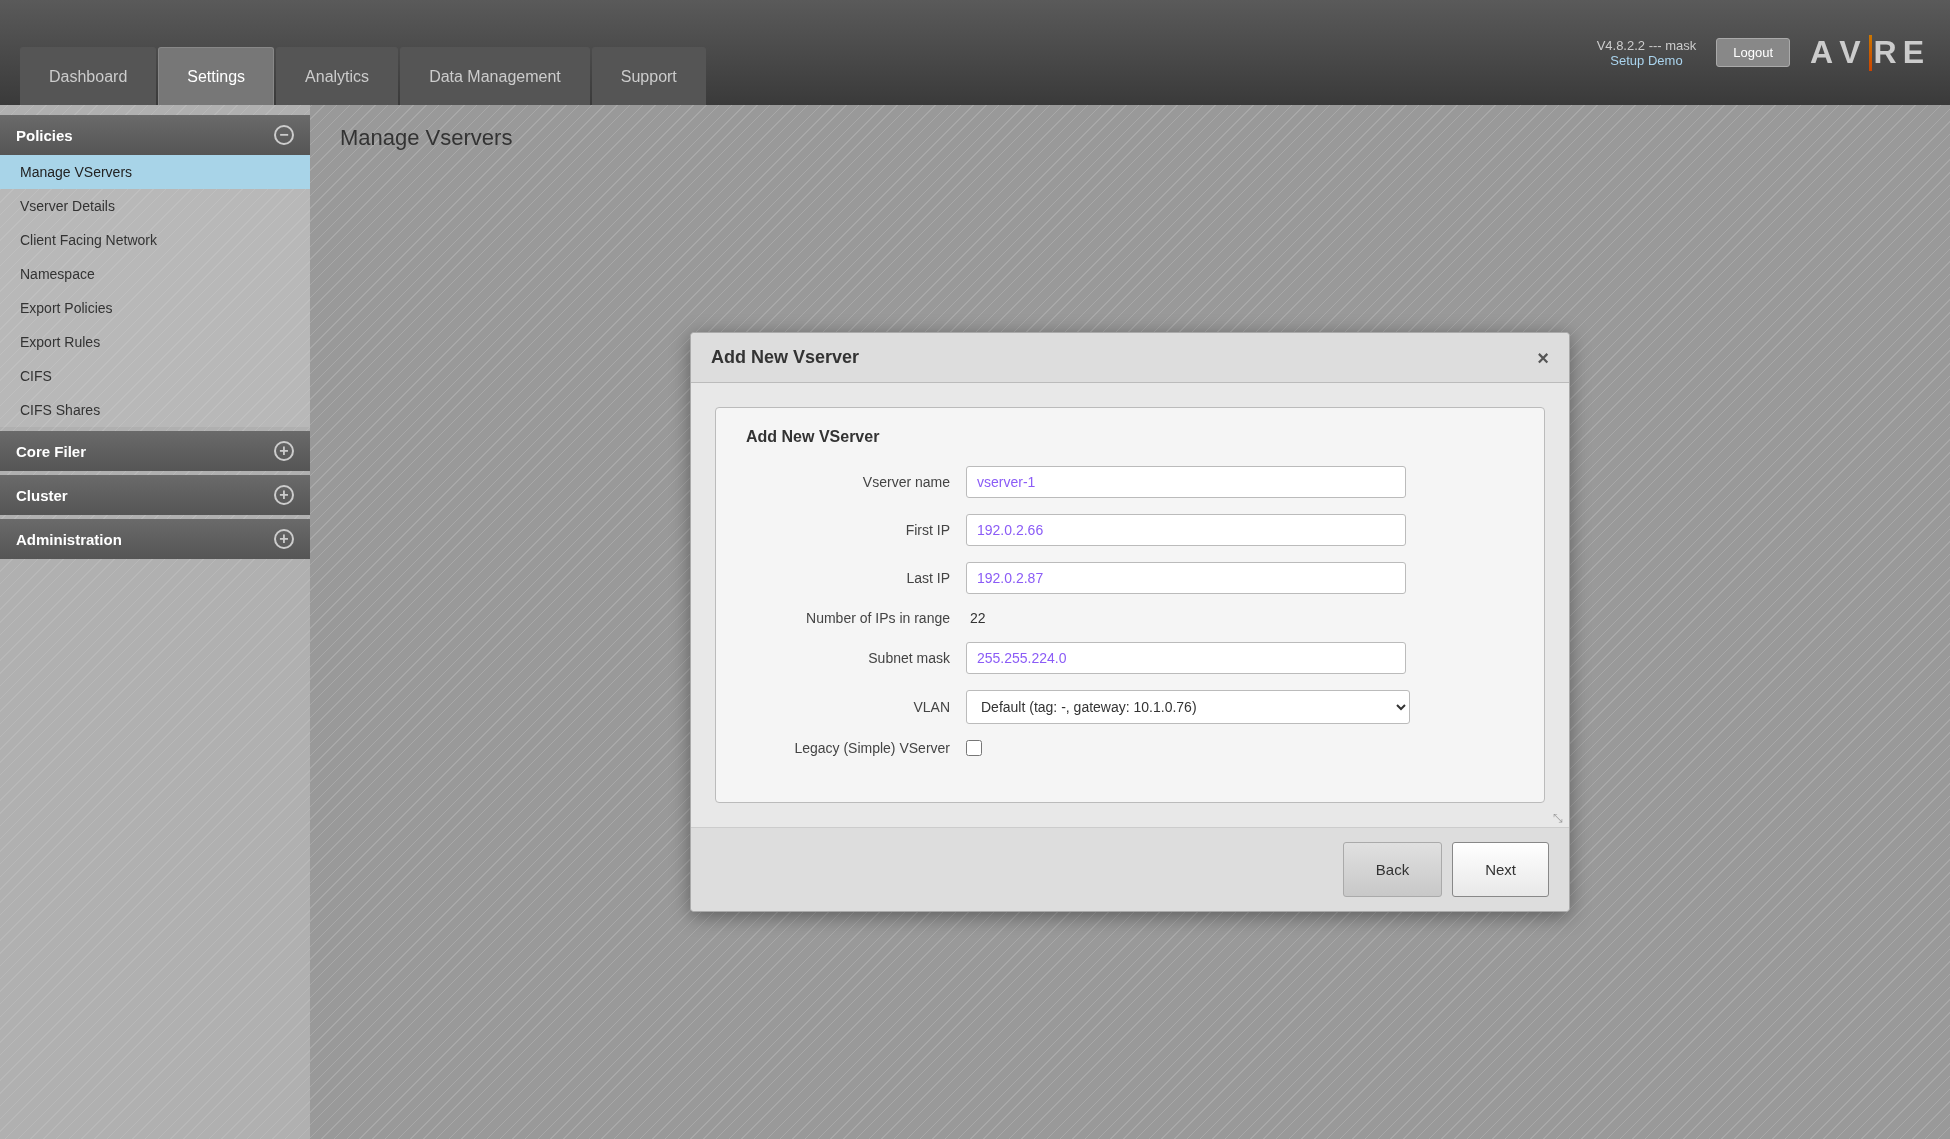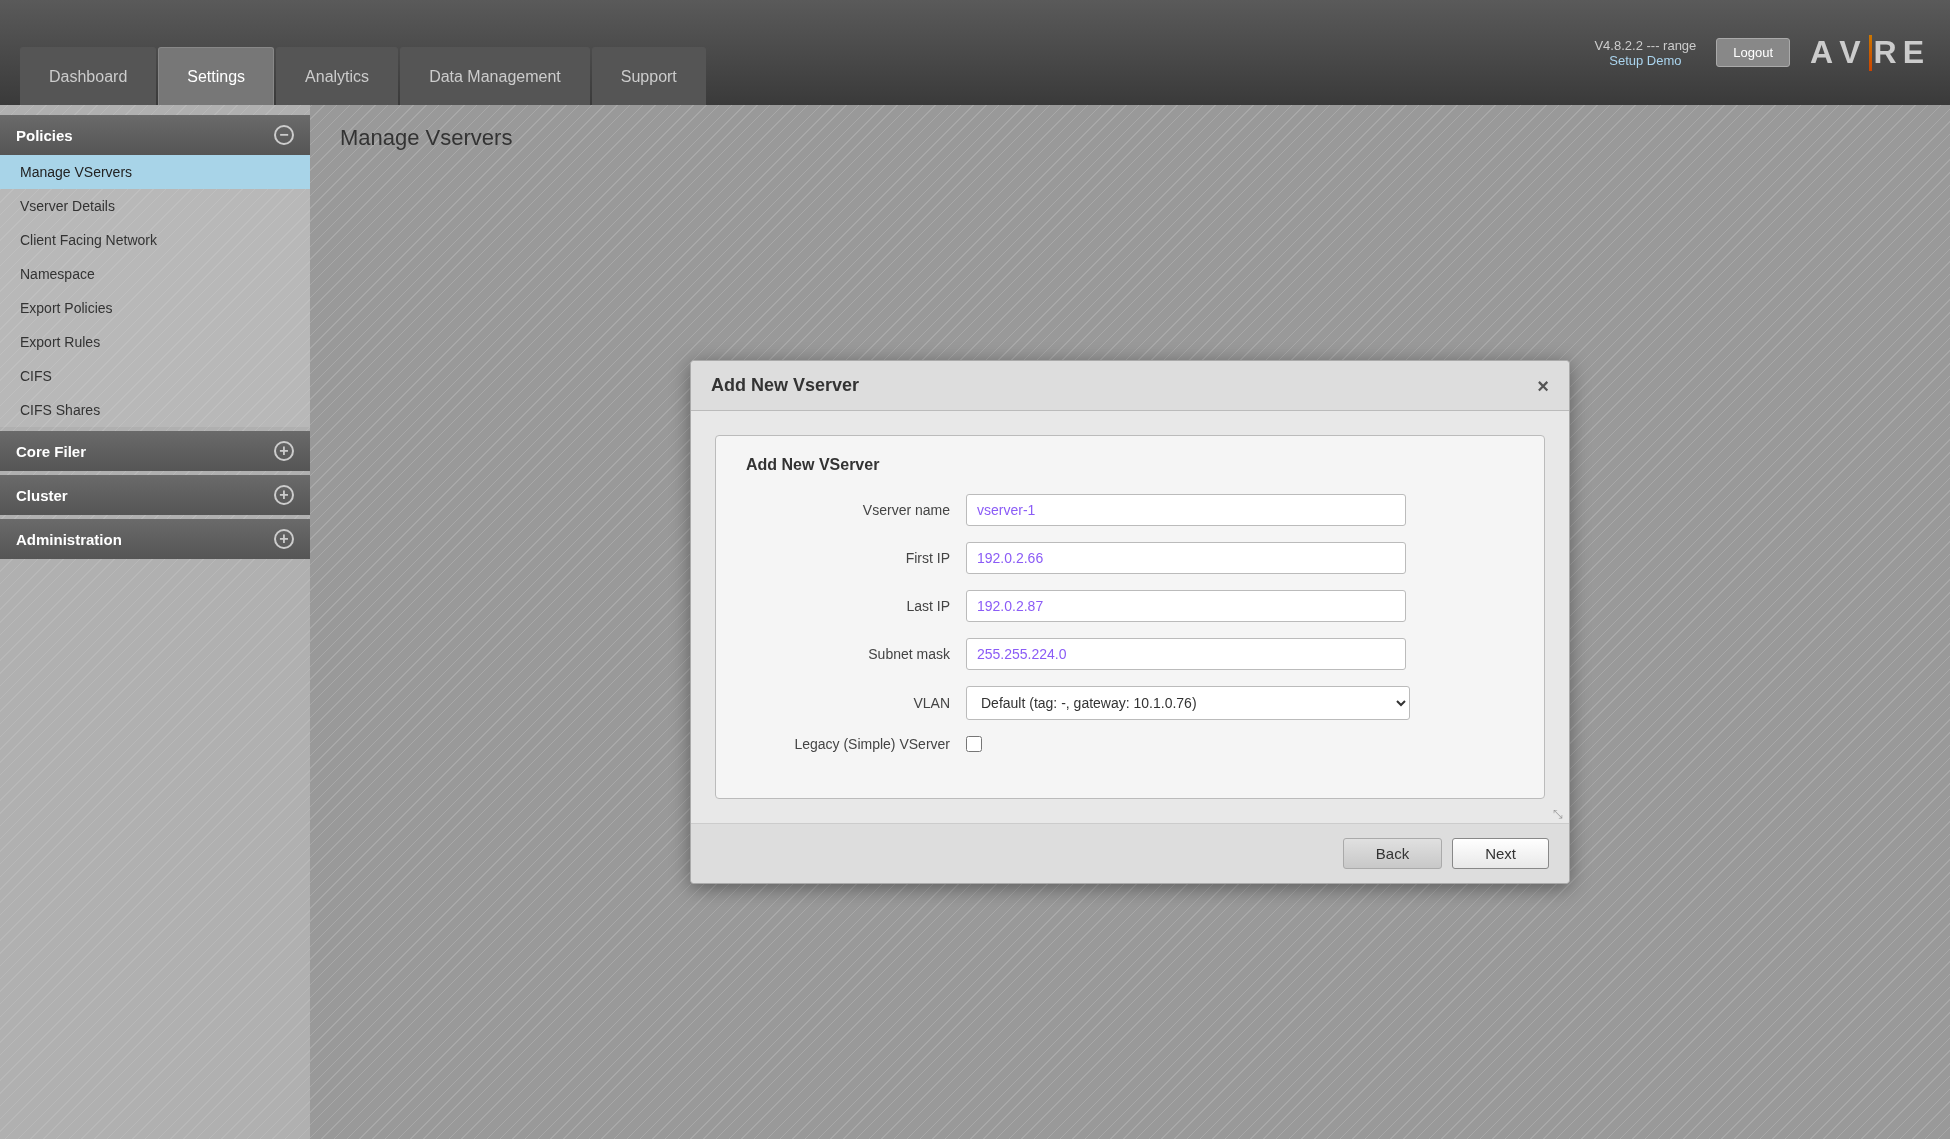--- a/index.html
+++ b/index.html
@@ -291,21 +291,21 @@
     }
 
     .form-checkbox {
       width: 16px;
       height: 16px;
       cursor: pointer;
     }
 
     
     .btn {
-      padding: 6px 32px;
+      padding: 18px 32px;
       font-size: 15px;
       border-radius: 3px;
       cursor: pointer;
       border: 1px solid #aaa;
     }
 
     .btn-default {
       background: linear-gradient(180deg, #e0e0e0 0%, #c8c8c8 100%);
       color: #333;
     }
@@ -358,21 +358,21 @@
     </div>
     <div class="nav-tab">
       <span>Data Management</span>
     </div>
     <div class="nav-tab">
       <span>Support</span>
     </div>
   </div>
   <div class="top-bar-right">
     <div class="version-info">
-      <div>V4.8.2.2 --- range</div>
+      <div>V4.8.2.2 --- mask</div>
       <div style="cursor:pointer; color:#aad4ee;">Setup Demo</div>
     </div>
     <button class="logout-btn">Logout</button>
     <div class="brand-logo">
       <span>A</span>
       <span>V</span>
       <span class="brand-accent"></span>
       <span>R</span>
       <span>E</span>
     </div>
@@ -463,20 +463,24 @@
           <div class="form-row">
             <label class="form-label">First IP</label>
             <input type="text" class="form-input" value="192.0.2.66" style="">
           </div>
 
           <div class="form-row">
             <label class="form-label">Last IP</label>
             <input type="text" class="form-input" value="192.0.2.87" style="">
           </div>
 
+          <div class="form-row">
+            <label class="form-label">Number of IPs in range</label>
+            <span class="form-value">22</span>
+          </div>
 
           <div class="form-row">
             <label class="form-label">Subnet mask</label>
             <input type="text" class="form-input" value="255.255.224.0" style="">
           </div>
 
           <div class="form-row">
             <label class="form-label">VLAN</label>
             <select class="form-select">
               <option>Default (tag: -, gateway: 10.1.0.76)</option>

